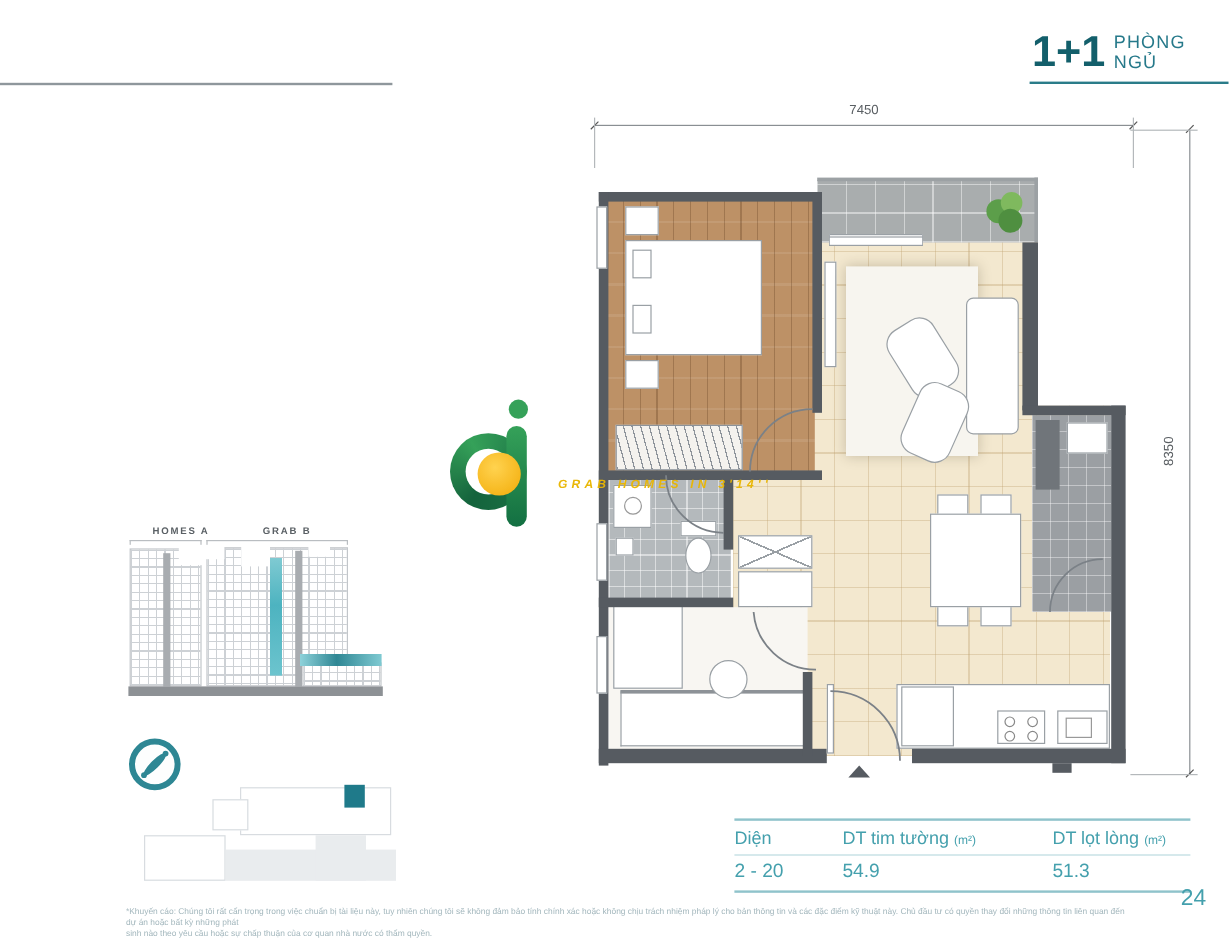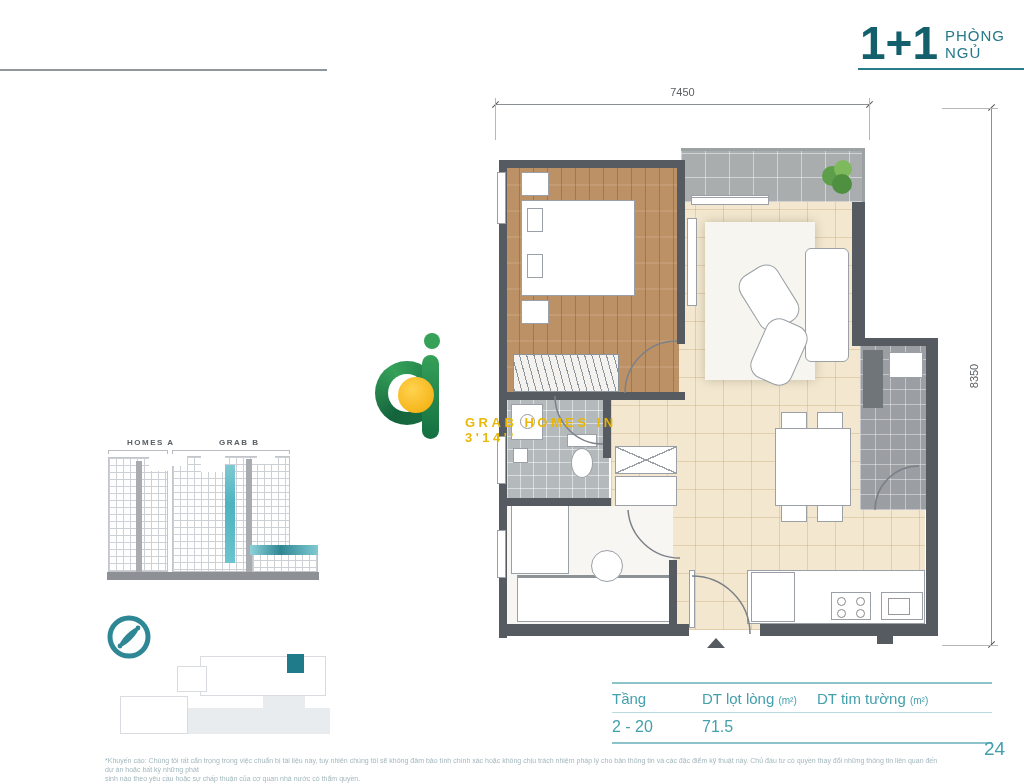--- a/index.html
+++ b/index.html
@@ -7,21 +7,21 @@
   #page { position:relative; width:1024px; height:784px; background:#fff; overflow:hidden; }
   .abs { position:absolute; }
 
   
   .banner { left:38px; top:30px; width:288px; height:38px;
     background:linear-gradient(90deg,#186e7c 0%,#3d96a4 55%,#8ecfd8 100%);
     color:#f4fafa; font-size:25px; letter-spacing:2px; line-height:38px;
     text-align:right; padding-right:16px; }
   .banner-underline { left:0; top:69px; width:327px; height:2px; background:#8f979c; }
   .badge { left:860px; top:20px; display:flex; }
-  .badge-num { font-size:46px; font-weight:bold; color:#135f6b; line-height:46px; }
+  .badge-num { font-size:36px; font-weight:bold; color:#135f6b; line-height:46px; }
   .badge-lines { margin-left:7px; padding-top:7px; font-size:15px; letter-spacing:1px;
     color:#26798a; line-height:17px; }
   .badge-underline { left:858px; top:68px; right:0; height:2px; background:#2a7c89; }
 
   
   .dim { color:#5a5f63; font-size:11px; }
   .dim-line { background:#8a8f93; }
   .tick { width:9px; height:1px; background:#555; transform:rotate(-45deg); }
   .ext { background:#b4b8bb; }
 
@@ -58,21 +58,21 @@
   .logo-dot { left:49px; top:0; width:16px; height:16px; border-radius:50%; background:#2f9e54; }
   .logo-bar { left:47px; top:22px; width:17px; height:84px; border-radius:9px;
     background:linear-gradient(180deg,#2f9e54,#0c6b3c); }
   .logo-ring { left:0; top:28px; width:64px; height:64px; border-radius:50%;
     background:conic-gradient(from 210deg,#0d5f36,#2f9e54,#156f40,#0d5f36); }
   .logo-ring-hole { left:13px; top:41px; width:38px; height:38px; border-radius:50%; background:#fff; }
   .logo-yellow { left:23px; top:44px; width:36px; height:36px; border-radius:50%;
     background:radial-gradient(circle at 40% 35%,#ffd24a,#f2a800); }
   .logo-name { left:88px; top:33px; font-size:35px; font-weight:bold; color:#eaa800;
     text-shadow:0 1px 1px rgba(120,80,0,.25); }
-  .logo-tag { left:90px; top:82px; font-size:13px; font-weight:bold; letter-spacing:3.5px; color:#e9b602; }
+  .logo-tag { left:90px; top:66px; font-size:10px; font-weight:bold; letter-spacing:3.5px; color:#e9b602;font-style:italic; }
 
   
   .blocks { left:105px; top:435px; width:220px; height:145px; }
   .blk-label { font-size:8px; font-weight:bold; letter-spacing:1.5px; color:#5a6065; }
   .grid { background-color:#fff; border:1px solid #c2c6ca;
     background-image:repeating-linear-gradient(to right,#cdd1d5 0 1px, transparent 1px 7px),
       repeating-linear-gradient(to bottom,#cdd1d5 0 1px, transparent 1px 7px); }
   .brace { border-top:1px solid #b9bdc1; border-left:1px solid #b9bdc1; border-right:1px solid #b9bdc1; height:4px; }
   .notch { background:#fff; }
   .core { background:#a8acb0; }
@@ -111,21 +111,21 @@
   <div class="abs banner-underline"></div>
   <div class="abs badge">
     <div class="badge-num">1+1</div>
     <div class="badge-lines">
       <div>PHÒNG</div>
       <div>NGỦ</div>
     </div>
   </div>
   <div class="abs badge-underline"></div>
 
-  <div class="abs" style="left:495px; top:86px; width:375px; height:54px;">
+  <div class="abs" style="left:495px; top:86px; width:450px; height:54px;">
     <div class="abs dim" style="left:0; right:0; top:0; text-align:center;">7450</div>
     <div class="abs dim-line" style="left:0; right:0; top:18px; height:1px;"></div>
     <div class="abs tick" style="left:-4px; top:18px;"></div>
     <div class="abs tick" style="right:-4px; top:18px;"></div>
     <div class="abs ext" style="left:0; top:12px; width:1px; height:42px;"></div>
     <div class="abs ext" style="right:0; top:12px; width:1px; height:42px;"></div>
   </div>
 
   <div class="abs" style="left:960px; top:108px; width:40px; height:540px;">
     <div class="abs dim-line" style="left:31px; top:0; width:1px; height:537px;"></div>
@@ -275,28 +275,29 @@
     <div class="abs outl" style="left:62px; top:18px; width:30px; height:26px;"></div>
     <div class="abs outl" style="left:5px; top:48px; width:68px; height:38px;"></div>
     <div class="abs mass" style="left:73px; top:60px; width:142px; height:26px;"></div>
     <div class="abs mass" style="left:148px; top:48px; width:42px; height:38px;"></div>
     <div class="abs unit-hl" style="left:172px; top:6px; width:17px; height:19px;"></div>
   </div>
 
   <div class="abs tbl">
     <div class="tbl-topline"></div>
     <div class="tbl-row">
-      <div class="tbl-h c1">Tầng</div>
+      <div class="tbl-h c1">Diện</div>
+      <div class="tbl-h c2"><span>DT tim tường </span><span class="unit">(m²)</span></div>
       <div class="tbl-h c3"><span>DT lọt lòng </span><span class="unit">(m²)</span></div>
-      <div class="tbl-h c2"><span>DT tim tường </span><span class="unit">(m²)</span></div>
     </div>
     <div class="tbl-midline"></div>
     <div class="tbl-row">
       <div class="tbl-d c1">2 - 20</div>
-      <div class="tbl-d c3">71.5</div>
+      <div class="tbl-d c2">54.9</div>
+      <div class="tbl-d c3">51.3</div>
     </div>
     <div class="tbl-botline"></div>
   </div>
 
   <div class="abs disclaimer">
     <div>*Khuyến cáo: Chúng tôi rất cẩn trọng trong việc chuẩn bị tài liệu này, tuy nhiên chúng tôi sẽ không đảm bảo tính chính xác hoặc không chịu trách nhiệm pháp lý cho bản thông tin và các đặc điểm kỹ thuật này. Chủ đầu tư có quyền thay đổi những thông tin liên quan đến dự án hoặc bất kỳ những phát</div>
     <div>sinh nào theo yêu cầu hoặc sự chấp thuận của cơ quan nhà nước có thẩm quyền.</div>
   </div>
   <div class="abs pagenum">24</div>
 

